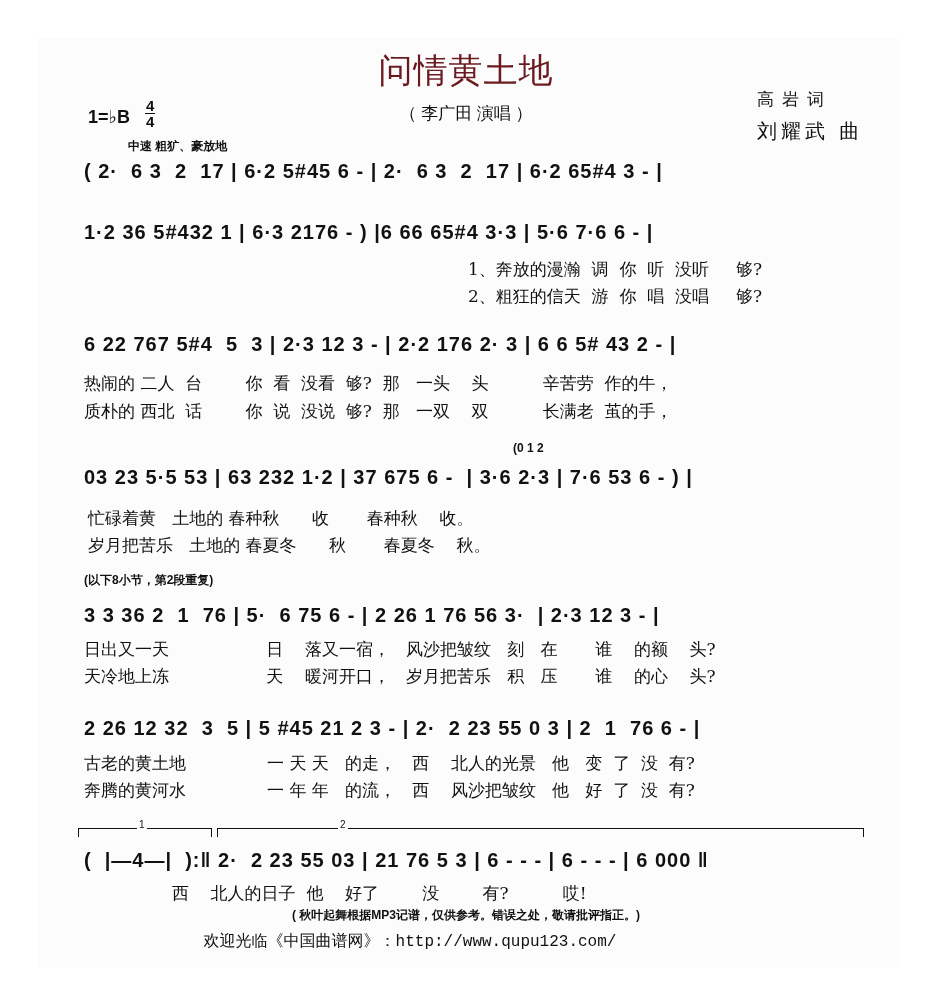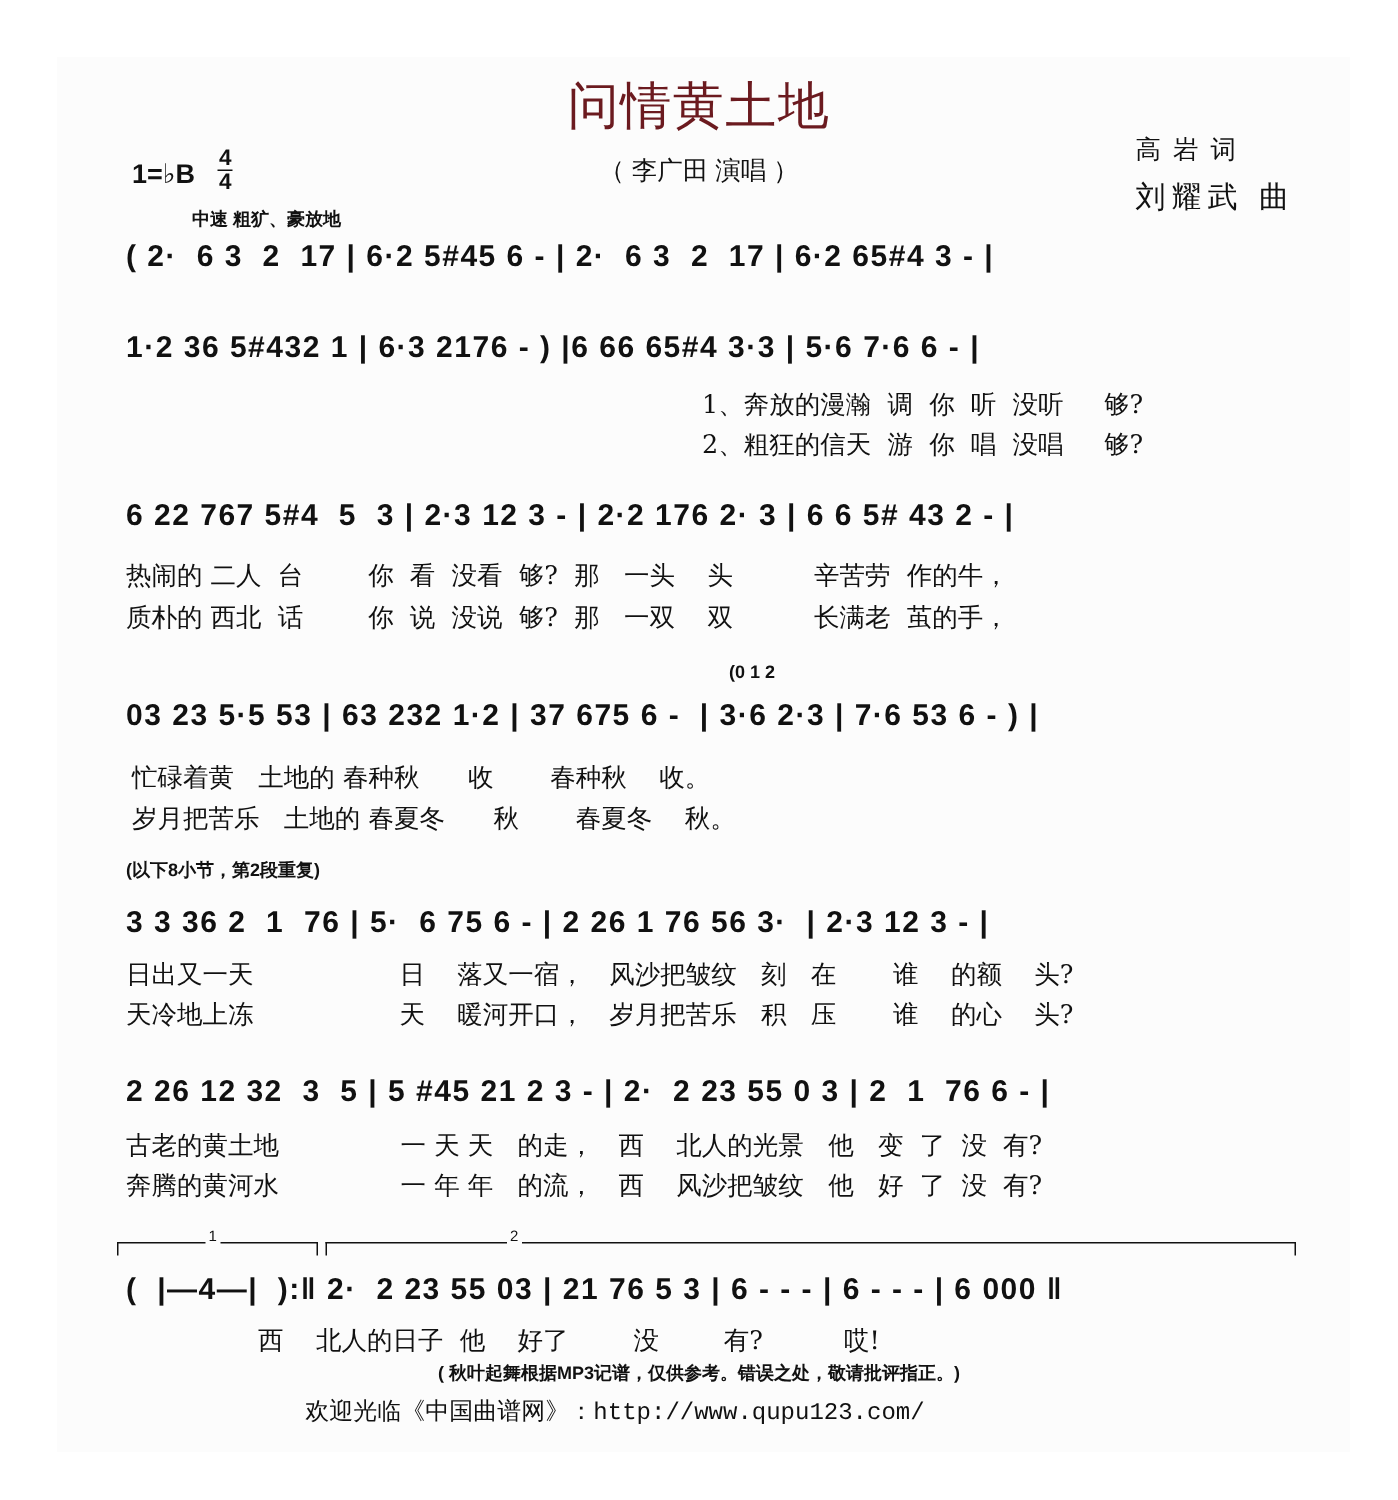--- a/index.html
+++ b/index.html
@@ -46,21 +46,21 @@
 <div class="row" style="top:160px;">( 2·  6 3  2  17 | 6·2 5#45 6 - | 2·  6 3  2  17 | 6·2 65#4 3 - |</div>
 
 <div class="row" style="top:221px;">1·2 36 5#432 1 | 6·3 2176 - ) |6 66 65#4 3·3 | 5·6 7·6 6 - |</div>
 <div class="lyr" style="left:468px; top:258px;">1、奔放的漫瀚  调  你  听  没听     够?</div>
 <div class="lyr" style="left:468px; top:285px;">2、粗狂的信天  游  你  唱  没唱     够?</div>
 
 <div class="row" style="top:333px;">6 22 767 5#4  5  3 | 2·3 12 3 - | 2·2 176 2· 3 | 6 6 5# 43 2 - |</div>
 <div class="lyr" style="left:84px; top:372px;">热闹的 二人  台        你  看  没看  够?  那   一头    头          辛苦劳  作的牛，</div>
 <div class="lyr" style="left:84px; top:400px;">质朴的 西北  话        你  说  没说  够?  那   一双    双          长满老  茧的手，</div>
 
-<div class="note-small" style="left:486px; top:441px;">(0 1 2</div>
+<div class="note-small" style="left:513px; top:441px;">(0 1 2</div>
 <div class="row" style="top:466px;">03 23 5·5 53 | 63 232 1·2 | 37 675 6 -  | 3·6 2·3 | 7·6 53 6 - ) |</div>
 <div class="lyr" style="left:88px; top:507px;">忙碌着黄   土地的 春种秋      收       春种秋    收。</div>
 <div class="lyr" style="left:88px; top:534px;">岁月把苦乐   土地的 春夏冬      秋       春夏冬    秋。</div>
 
 <div class="note-small" style="left:84px; top:572px;">(以下8小节，第2段重复)</div>
 
 <div class="row" style="top:604px;">3 3 36 2  1  76 | 5·  6 75 6 - | 2 26 1 76 56 3·  | 2·3 12 3 - |</div>
 <div class="lyr" style="left:84px; top:638px;">日出又一天                  日    落又一宿，   风沙把皱纹   刻   在       谁    的额    头?</div>
 <div class="lyr" style="left:84px; top:665px;">天冷地上冻                  天    暖河开口，   岁月把苦乐   积   压       谁    的心    头?</div>
 

